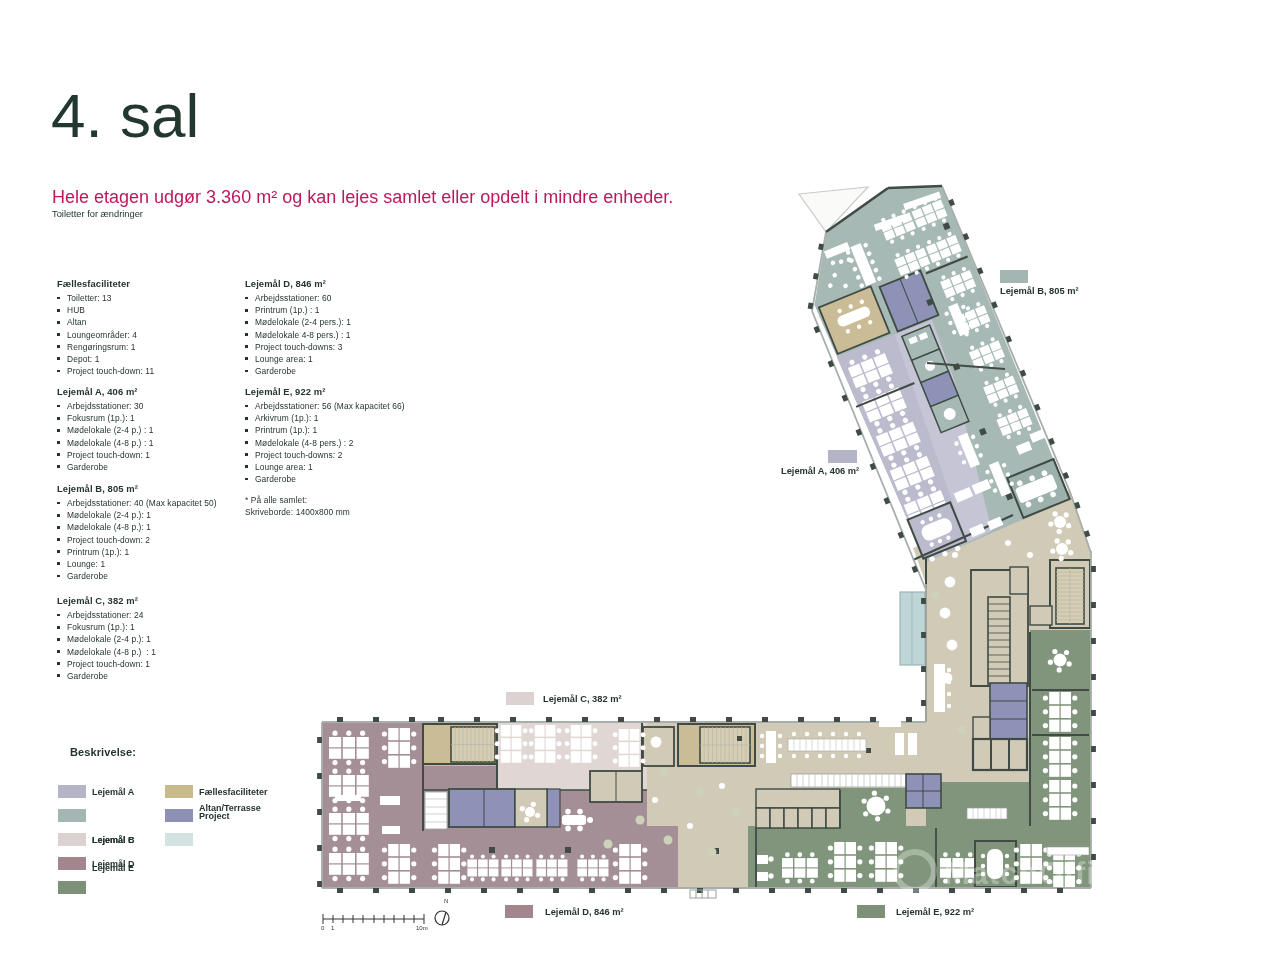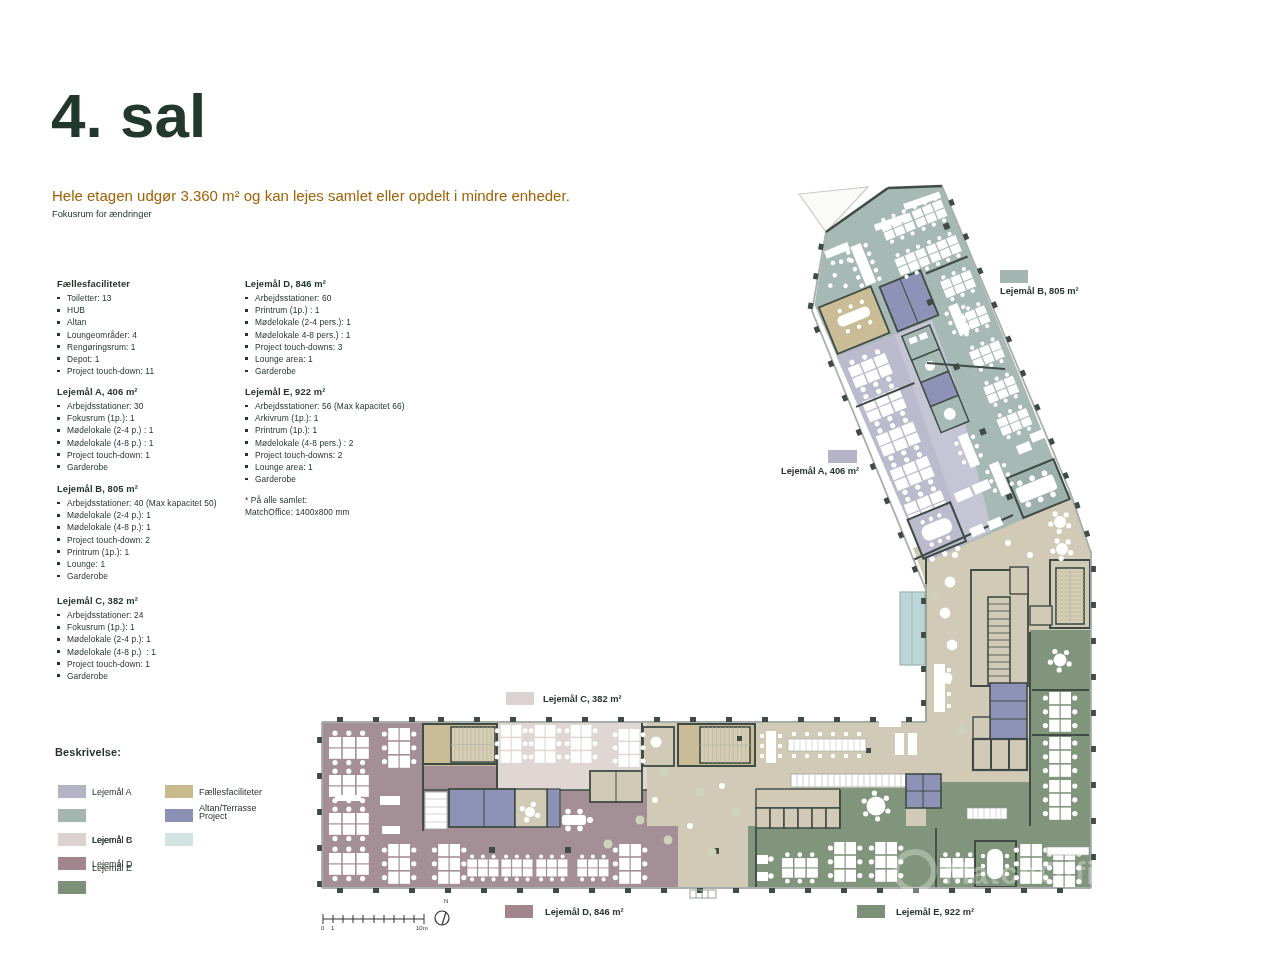--- a/index.html
+++ b/index.html
@@ -1,21 +1,21 @@
 <!DOCTYPE html>
 <html><head><meta charset="utf-8">
 <style>
 html,body{margin:0;padding:0;background:#fff;width:1280px;height:960px;overflow:hidden}
 body{font-family:"Liberation Sans",sans-serif;color:#25352d;position:relative}
 .blk{position:absolute;font-size:8.4px;line-height:12.15px;letter-spacing:0.1px}
 .hd{font-weight:bold;font-size:9.4px;margin-bottom:2px}
 .li{position:relative;padding-left:10px}
 .bu{position:absolute;left:0;top:4.5px;width:2.8px;height:2.8px;background:#25352d}
 .sw{position:absolute;width:28px;height:13px}
-.swt{position:absolute;font-size:9px;font-weight:normal}
+.swt{position:absolute;font-size:9px;font-weight:bold}
 .pl{position:absolute;font-size:9.3px;font-weight:bold;white-space:nowrap}
 </style></head>
 <body>
 <svg width="1280" height="960" viewBox="0 0 1280 960" style="position:absolute;left:0;top:0">
     <polygon points="799,194 868,187 826,232" fill="#fafaf9" stroke="#c8ccc8" stroke-width="1.2"></polygon>
     <polygon points="913,548 1070,490 1091,551 1091,632 1030,632 1030,826 926,826 926,584" fill="#d1cab6"></polygon>
     <rect x="322" y="722" width="769" height="166" fill="#d1cab6"></rect>
     <rect x="322" y="722" width="325" height="166" fill="#a58f97"></rect>
     <rect x="647" y="826" width="31" height="62" fill="#a58f97"></rect>
     <rect x="497" y="722" width="150" height="68" fill="#e0d7d4"></rect>
@@ -1031,25 +1031,25 @@
     <text x="321" y="930" font-family="Liberation Sans, sans-serif" font-size="6" fill="#333">0</text>
     <text x="331" y="930" font-family="Liberation Sans, sans-serif" font-size="6" fill="#333">1</text>
     <text x="416" y="930" font-family="Liberation Sans, sans-serif" font-size="6" fill="#333">10m</text>
     <g>
       <circle cx="442" cy="918" r="7" fill="none" stroke="#333" stroke-width="1.2"></circle>
       <line x1="442" y1="925" x2="446" y2="912" stroke="#333" stroke-width="1.2"></line>
       <text x="444" y="903" font-family="Liberation Sans, sans-serif" font-size="6" fill="#333">N</text>
     </g>
   </svg>
 
-<div style="position:absolute;left:51px;top:80px;font-size:62px;font-weight:700;letter-spacing:0px;color:#22382f">4. sal</div>
+<div style="position:absolute;left:51px;top:80px;font-size:62px;font-weight:400;letter-spacing:0px;color:#22382f">4. sal</div>
 
-<div style="position:absolute;left:52px;top:187px;font-size:15px;color:#a16207">Hele etagen udgør 3.360 m² og kan lejes samlet eller opdelt i mindre enheder.</div>
+<div style="position:absolute;left:52px;top:187px;font-size:18px;color:#be185d">Hele etagen udgør 3.360 m² og kan lejes samlet eller opdelt i mindre enheder.</div>
 
-<div style="position:absolute;left:52px;top:209px;font-size:9.3px;color:#22382f">Fokusrum for ændringer</div>
+<div style="position:absolute;left:52px;top:209px;font-size:9.3px;color:#22382f">Toiletter for ændringer</div>
 
 <div class="blk" style="left:57px;top:278px">
 <div class="hd">Fællesfaciliteter</div>
 <div class="li"><span class="bu"></span>Toiletter: 13</div>
     <div class="li"><span class="bu"></span>HUB</div>
     <div class="li"><span class="bu"></span>Altan</div>
     <div class="li"><span class="bu"></span>Loungeområder: 4</div>
     <div class="li"><span class="bu"></span>Rengøringsrum: 1</div>
     <div class="li"><span class="bu"></span>Depot: 1</div>
     <div class="li"><span class="bu"></span>Project touch-down: 11</div>
@@ -1103,23 +1103,23 @@
     <div class="li"><span class="bu"></span>Arkivrum (1p.): 1</div>
     <div class="li"><span class="bu"></span>Printrum (1p.): 1</div>
     <div class="li"><span class="bu"></span>Mødelokale (4-8 pers.) : 2</div>
     <div class="li"><span class="bu"></span>Project touch-downs: 2</div>
     <div class="li"><span class="bu"></span>Lounge area: 1</div>
     <div class="li"><span class="bu"></span>Garderobe</div>
 </div>
 
 <div class="blk" style="left:245px;top:494px">
 <div>* På alle samlet:</div>
-<div>MatchOffice: 1400x800 mm</div>
+<div>Skriveborde: 1400x800 mm</div>
 </div>
-<div class="blk" style="left:55px;top:746px">
+<div class="blk" style="left:70px;top:746px">
     <div style="font-weight:bold;font-size:11px">Beskrivelse:</div>
   </div>
 <div class="sw" style="left:58px;top:785px;background:#b5b3c6"></div>
 <div class="swt" style="left:92px;top:787px">Lejemål A</div>
 <div class="sw" style="left:58px;top:809px;background:#a3b6b1"></div>
 <div class="swt" style="left:92px;top:835px">Lejemål B</div>
 <div class="sw" style="left:58px;top:833px;background:#ddd2d2"></div>
 <div class="swt" style="left:92px;top:835px">Lejemål C</div>
 <div class="sw" style="left:58px;top:857px;background:#a3858e"></div>
 <div class="swt" style="left:92px;top:859px">Lejemål D</div>

